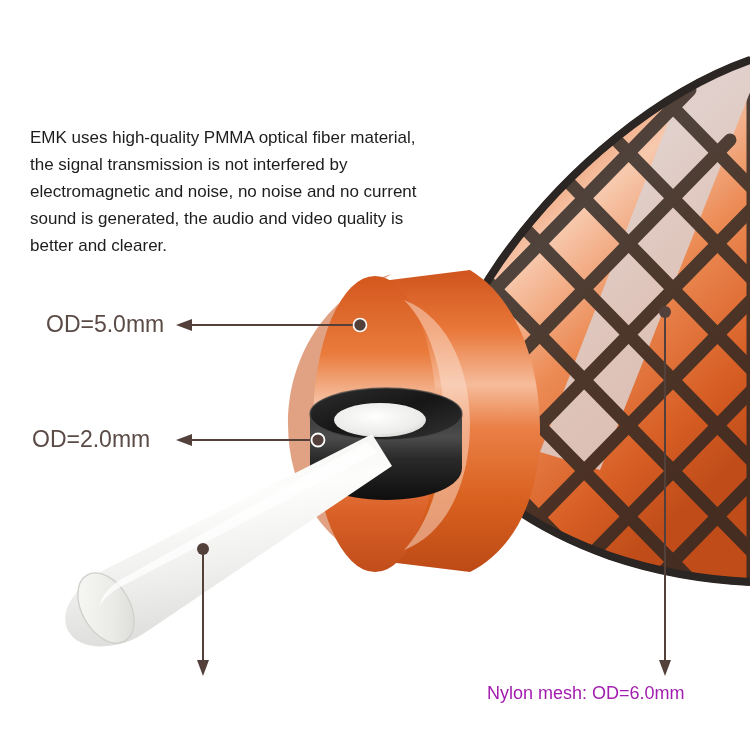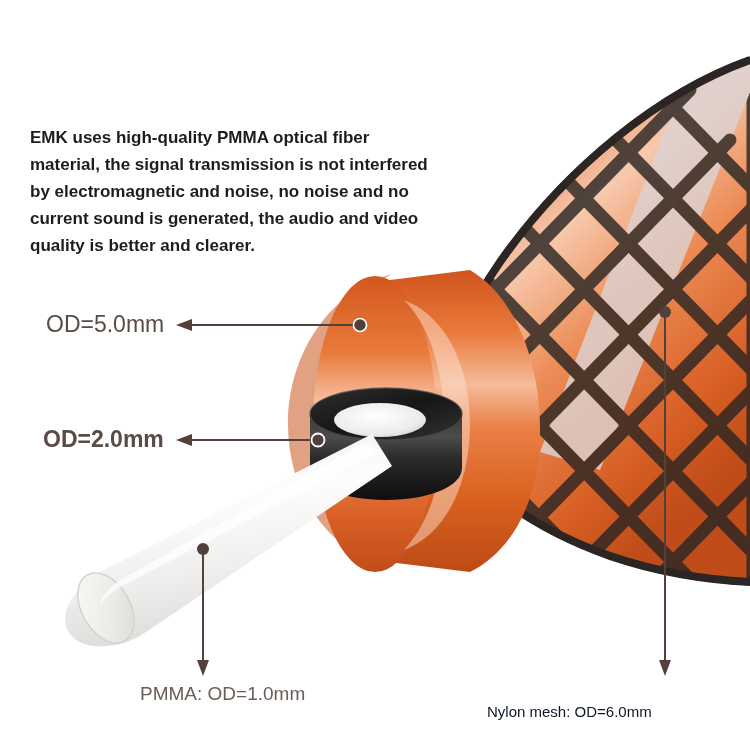--- a/index.html
+++ b/index.html
@@ -29,35 +29,35 @@
     letter-spacing: -0.2px;
   }
   #desc {
     position: absolute;
     left: 30px;
     top: 124px;
     width: 400px;
     font-size: 17px;
     line-height: 27px;
     color: #1d1d1d;
-    font-weight: 700;
+    font-weight: 400;
   }
 
   
   .anno {
     position: absolute;
     color: #5b4b46;
     font-size: 23px;
     white-space: nowrap;
     font-family: "Liberation Sans", sans-serif;
   }
   #label-od5  { left: 46px;  top: 311px; }
-  #label-od2  { left: 43px;  top: 426px; font-weight: bold; }
+  #label-od2  { left: 32px;  top: 426px; }
   #label-pmma { left: 140px; top: 683px; font-size: 19px; color: #6b5c57;}
-  #label-nylon{ left: 487px; top: 683px; font-size: 15px; color: #0f172a; margin-top: 20px;}
+  #label-nylon{ left: 487px; top: 683px; font-size: 18px; color: #a21caf;}
 
   
   #art {
     position: absolute;
     left: 0; top: 0;
     width: 750px;
     height: 750px;
   }
 </style>
 </head>
@@ -268,17 +268,16 @@
     </g>
   </svg>
 
 
   <div id="desc">EMK uses high-quality PMMA optical fiber material, the signal transmission is not interfered by electromagnetic and noise, no noise and no current sound is generated, the audio and video quality is better and clearer.</div>
 
   <div class="anno" id="label-od5">OD=5.0mm</div>
 
   <div class="anno" id="label-od2">OD=2.0mm</div>
 
-  <div class="anno" id="label-pmma">PMMA:  OD=1.0mm</div>
 
   <div class="anno" id="label-nylon">Nylon mesh: OD=6.0mm</div>
 
 </div>
 
 </body></html>

